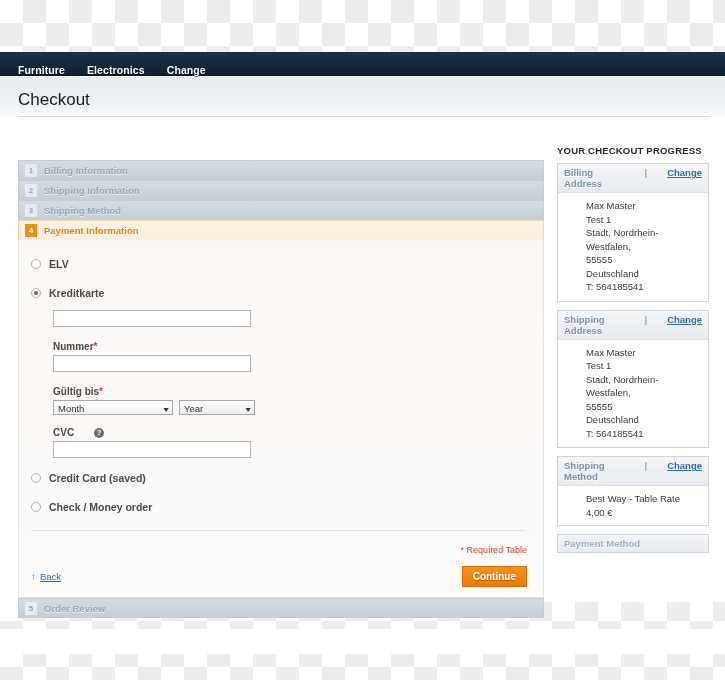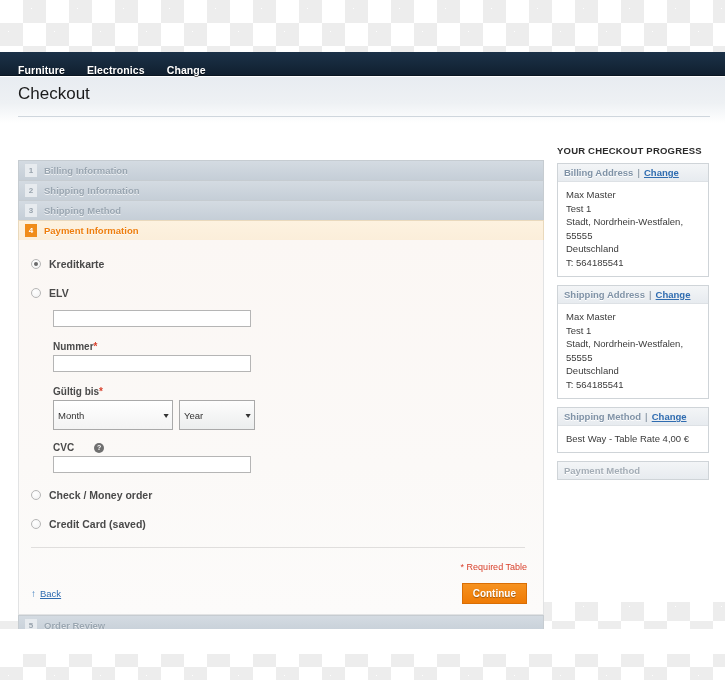--- a/index.html
+++ b/index.html
@@ -53,21 +53,21 @@
   
   #content-band {
     position: absolute;
     left: 0; top: 25px;
     width: 725px; height: 525px;
     background: linear-gradient(to bottom, #e8ecf1 0%, #eef1f4 26px, #ffffff 46px, #ffffff 100%);
   }
 
   #page-title {
     position: absolute;
-    left: 18px; top: 7px;
+    left: 18px; top: 13px;
     font-size: 17px;
     color: #1b1b1b;
     font-weight: normal;
     margin: 0;
   }
   #title-rule {
     position: absolute;
     left: 18px; top: 39px;
     width: 692px; height: 1px;
     background: #cfd6dd;
@@ -172,27 +172,27 @@
     background: #ffffff;
     margin-bottom: 14px;
     display: block;
     font-family: "Liberation Sans", sans-serif;
     font-size: 10px;
     padding: 0 3px;
     color: #333;
   }
   .selects { display: flex; gap: 6px; margin-bottom: 12px; }
   .sel {
-    height: 30px;
+    height: 15px;
     border: 1px solid #a9a9a9;
     background: linear-gradient(to bottom, #ffffff 0%, #f3f3f3 100%);
     font-size: 9.5px;
     color: #333;
     display: flex;
-    align-items: center;
+    align-items: flex-end;
     justify-content: space-between;
     padding: 0 4px;
     cursor: pointer;
   }
   .sel.month { width: 120px; }
   .sel.year  { width: 76px; background: linear-gradient(to bottom, #fdfdfd 0%, #eceeee 100%); }
   .caret { font-size: 8px; color: #333; transform: scaleX(1.3); }
 
   .cvc-label-row { display: flex; align-items: center; gap: 20px; margin-bottom: 3px; }
   .help-icon {
@@ -263,37 +263,37 @@
   .prog-box {
     border: 1px solid #cfd4d8;
     background: #ffffff;
     margin-bottom: 8px;
   }
   .prog-head {
     background: linear-gradient(to bottom, #f3f5f7 0%, #e7ebef 100%);
     border-bottom: 1px solid #dde1e5;
     padding: 3px 6px;
     display: flex;
-    align-items: center;
-    gap: 4px;
+    gap: 20px;
     font-size: 9.5px;
     font-weight: bold;
   }
   .prog-head .ptitle { color: #7f92a6; text-shadow: 0 1px 0 #fff; }
   .prog-head .psep { color: #9aa6b1; }
   .prog-head .pchange {
     color: #2f6cb0;
     text-decoration: underline;
     cursor: pointer;
   }
   .prog-body {
     padding: 6px 8px 7px 8px;
     font-size: 9.5px;
     color: #3b3b3b;
     line-height: 13.5px;
+    margin-left: 20px;
   }
   .prog-body.single { padding: 6px 8px; }
   .prog-box.empty .prog-head { border-bottom: none; }
   .prog-box.empty { background: linear-gradient(to bottom, #f3f5f7 0%, #e9edf1 100%); }
   .prog-box.empty .ptitle { color: #a4adb6; }
 
   
   #footer-white {
     position: absolute;
     left: 0; top: 577px;
@@ -337,27 +337,27 @@
       </div>
 
       <div class="acc-step active">
         <span class="step-num">4</span>
         <span class="step-title">Payment Information</span>
       </div>
 
       <div id="payment-body">
 
         <div class="radio-row">
+          <span class="radio"></span>
+          <span class="radio-label">ELV</span>
+        </div>
+
+        <div class="radio-row">
           <span class="radio checked"></span>
           <span class="radio-label">Kreditkarte</span>
-        </div>
-
-        <div class="radio-row">
-          <span class="radio"></span>
-          <span class="radio-label">ELV</span>
         </div>
 
         <div class="cc-form">
 
           <input class="txt-input" type="text" value="" style="">
 
           <label class="field-label">
             <span>Nummer</span><span class="req">*</span>
           </label>
           <input class="txt-input" type="text" value="" style="">
@@ -376,28 +376,28 @@
             </div>
           </div>
 
           <div class="cvc-label-row">
             <span class="field-label" style="margin:0">CVC</span>
             <span class="help-icon">?</span>
           </div>
           <input class="txt-input" type="text" value="" style="">
         </div>
 
+        <div class="radio-row">
+          <span class="radio"></span>
+          <span class="radio-label">Credit Card (saved)</span>
+        </div>
+
         <div class="radio-row" style="margin-top:16px">
           <span class="radio"></span>
           <span class="radio-label">Check / Money order</span>
-        </div>
-
-        <div class="radio-row">
-          <span class="radio"></span>
-          <span class="radio-label">Credit Card (saved)</span>
         </div>
 
         <div id="bottom-rule"></div>
 
         <div id="required-note">* Required Table</div>
 
         <div id="actions">
           <div id="back-link">
             <span class="arrow-up">↑</span>
             <span id="back-text">Back</span>

